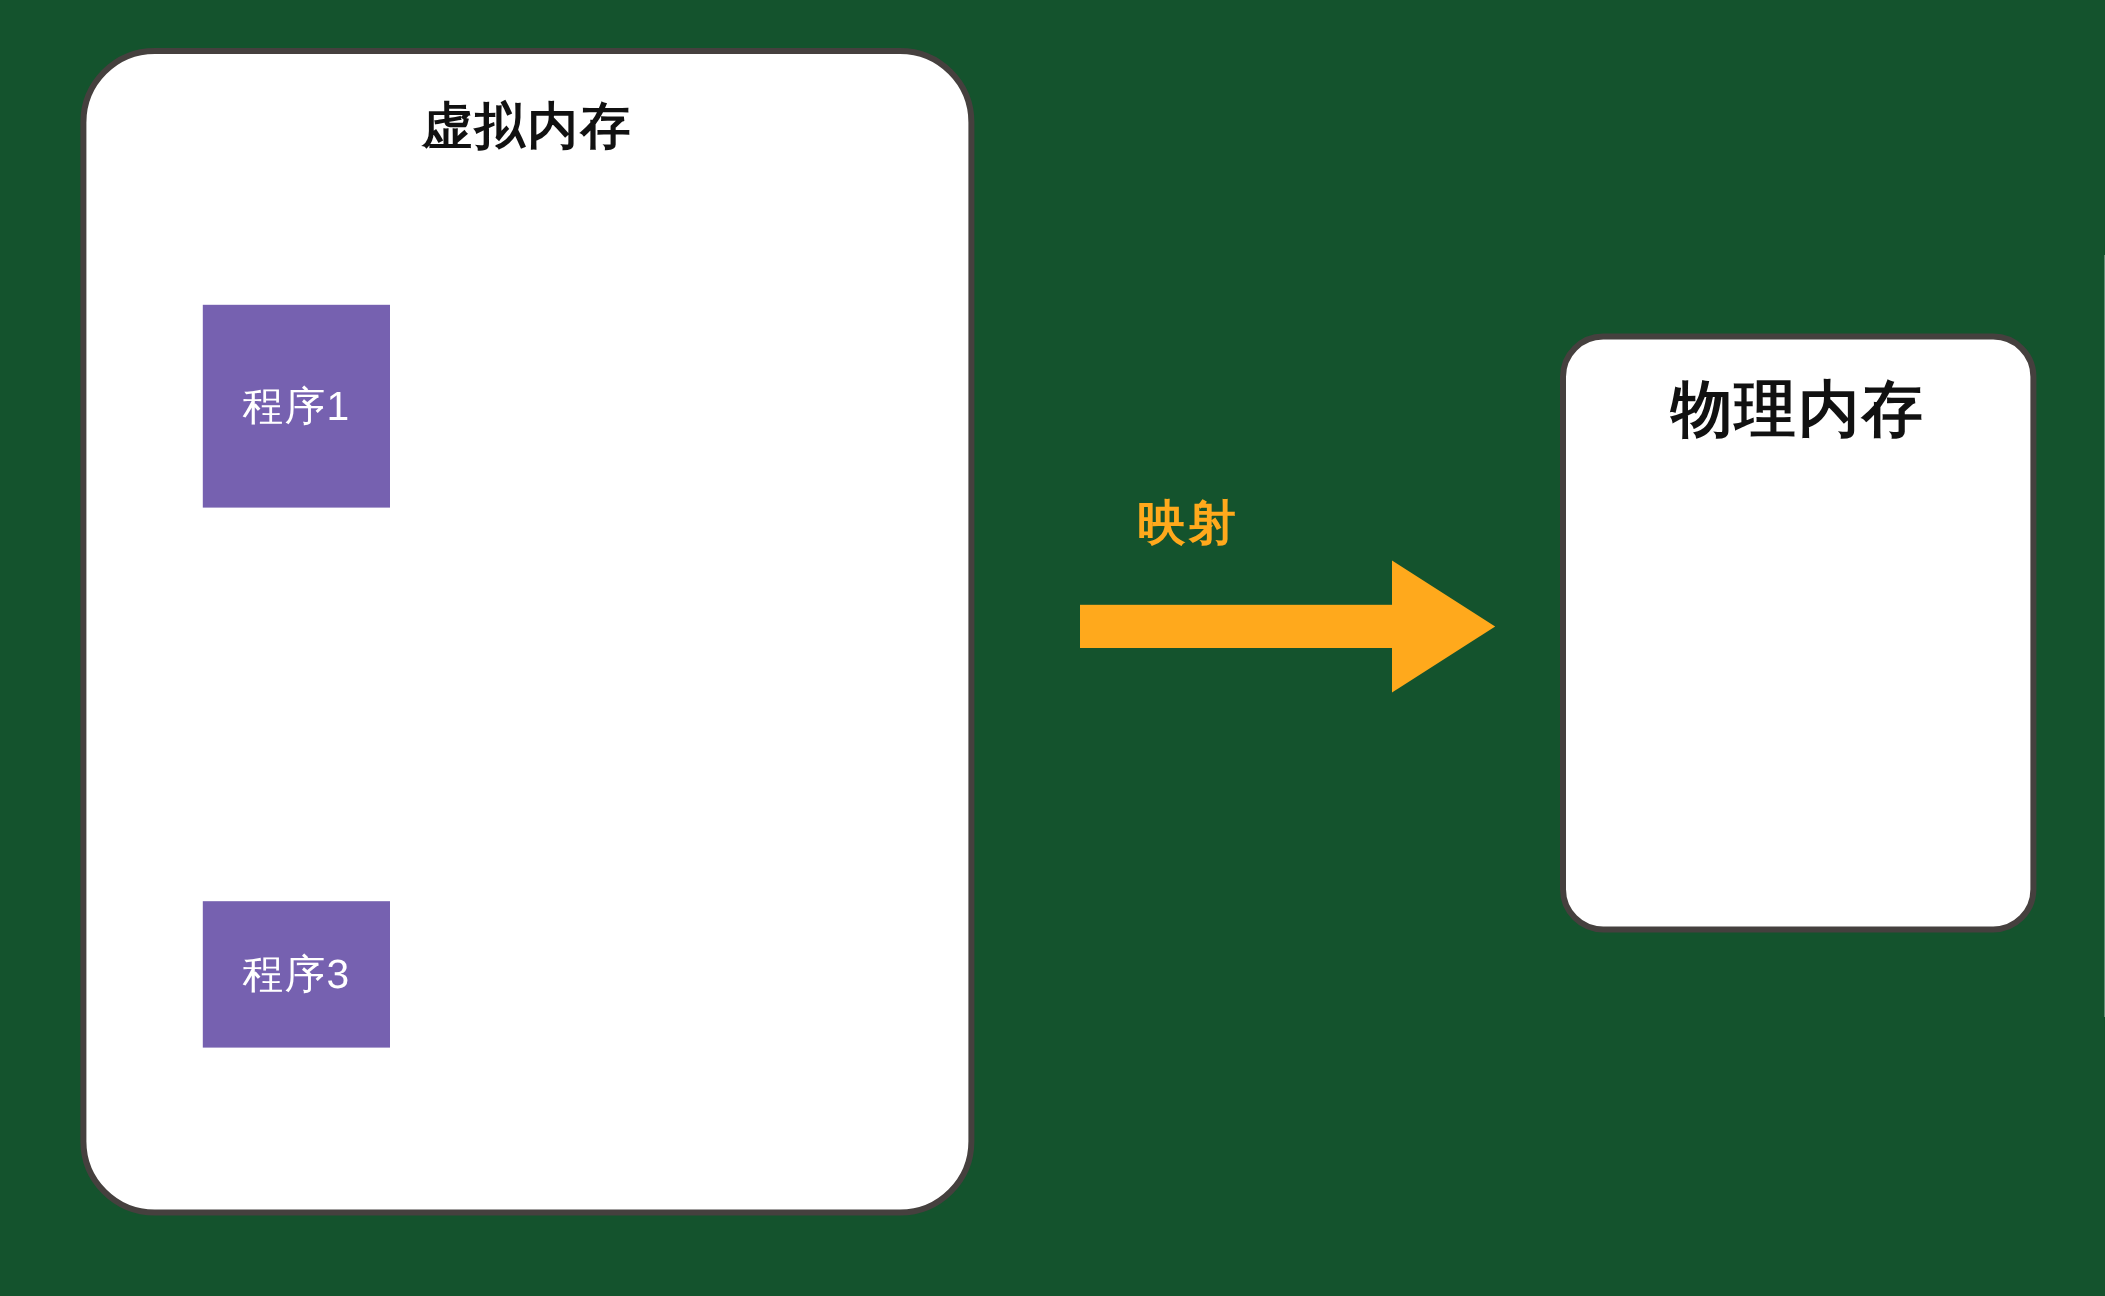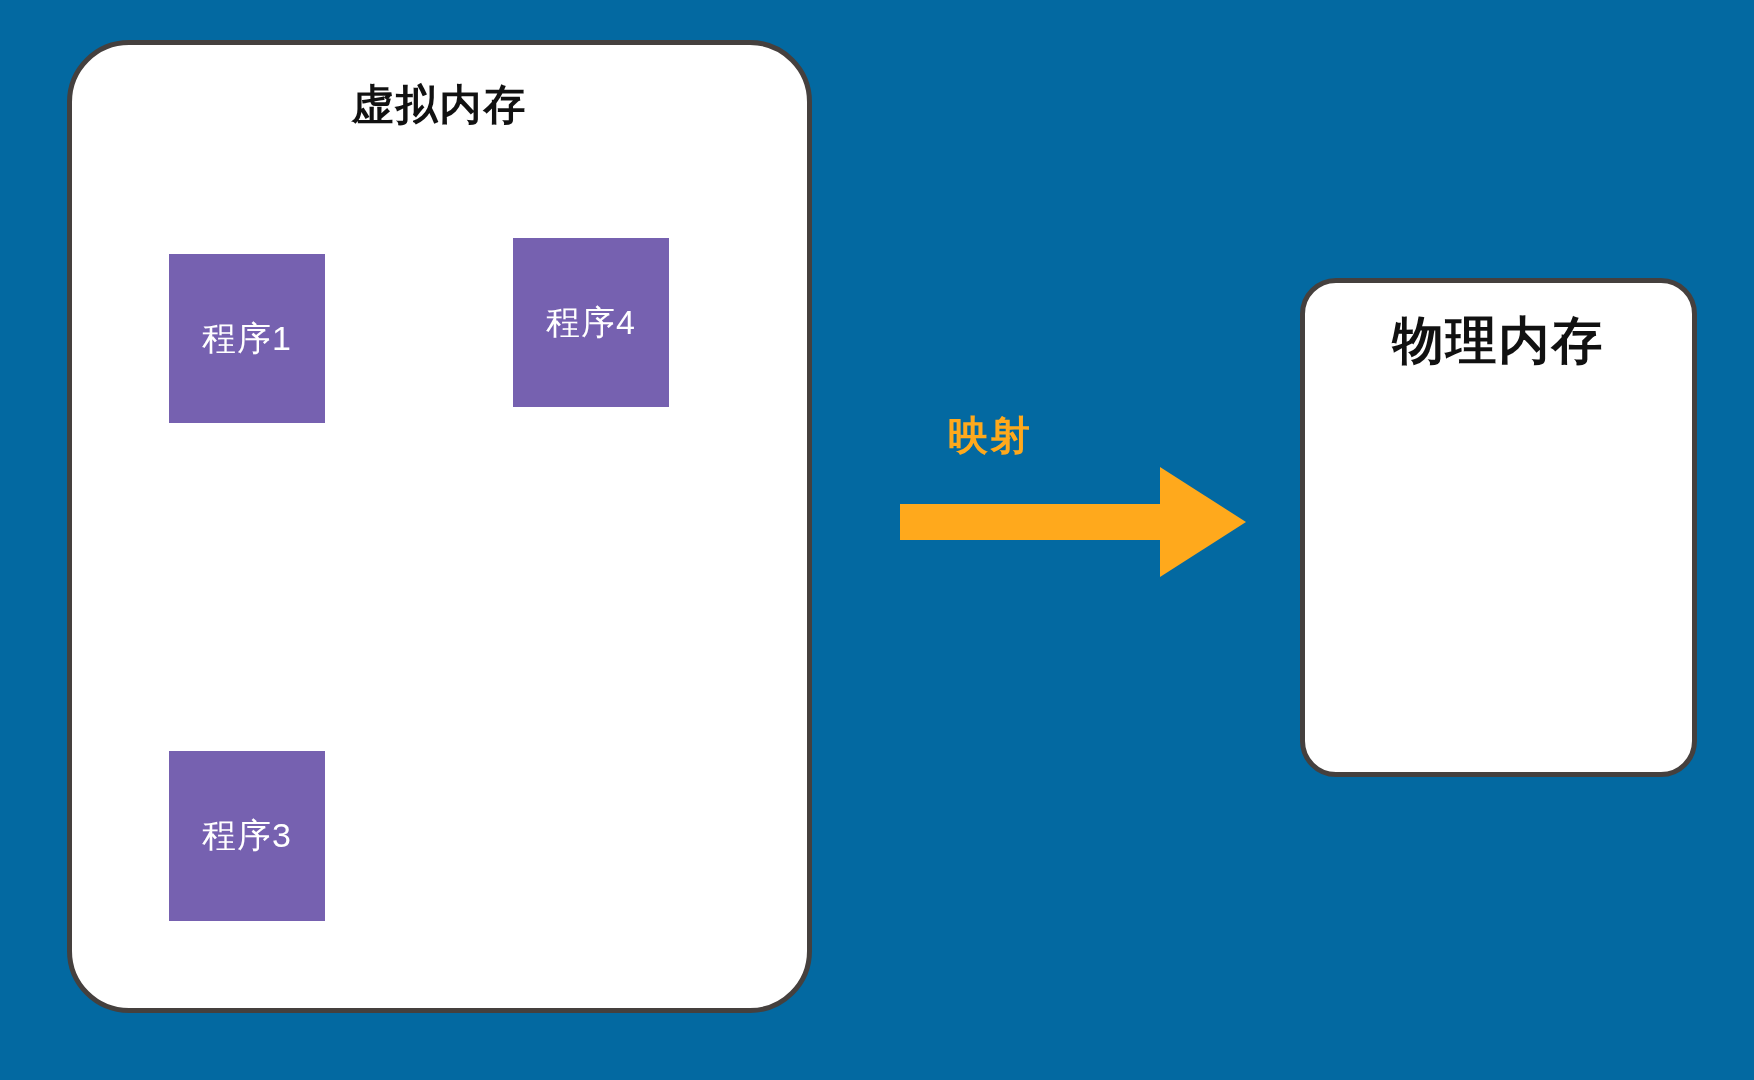--- a/index.html
+++ b/index.html
@@ -5,21 +5,21 @@
   html, body {
     margin: 0;
     padding: 0;
     background: #ffffff;
     font-family: "Liberation Sans", "DejaVu Sans", sans-serif;
   }
   .stage {
     position: relative;
     width: 1754px;
     height: 1080px;
-    background: #0369a1;
+    background: #14532d;
     overflow: hidden;
   }
   
   .mem-box {
     position: absolute;
     box-sizing: border-box;
     border: 5px solid #45403e;
     background: #ffffff;
   }
   .mem-box.virtual {
@@ -63,21 +63,21 @@
     align-items: center;
     justify-content: center;
     font-size: 34px;
     font-weight: 500;
     letter-spacing: 1px;
   }
   .col-1 { left: 169px; margin-top: 16px; }
   .col-2 { left: 513px; }
   .row-1 { top: 238px; height: 169px; }
   .row-2 { top: 480px; height: 170px; }
-  .row-3 { top: 735px; height: 170px; }
+  .row-3 { top: 735px; height: 122px; }
   
   .arrow-shaft {
     position: absolute;
     left: 900px;
     top: 504px;
     width: 262px;
     height: 36px;
     background: #ffa91c;
   }
   .arrow-head {
@@ -106,21 +106,20 @@
 <body>
 
 <div class="stage">
 
   <div class="mem-box virtual">
     <div class="mem-title">虚拟内存</div>
   </div>
 
   <div class="program col-1 row-1">程序1</div>
   <div class="program col-1 row-3">程序3</div>
-  <div class="program col-2 row-1">程序4</div>
 
   <div class="arrow-label">映射</div>
   <div class="arrow-shaft"></div>
   <div class="arrow-head"></div>
 
   <div class="mem-box physical">
     <div class="mem-title">物理内存</div>
   </div>
 
 </div>

